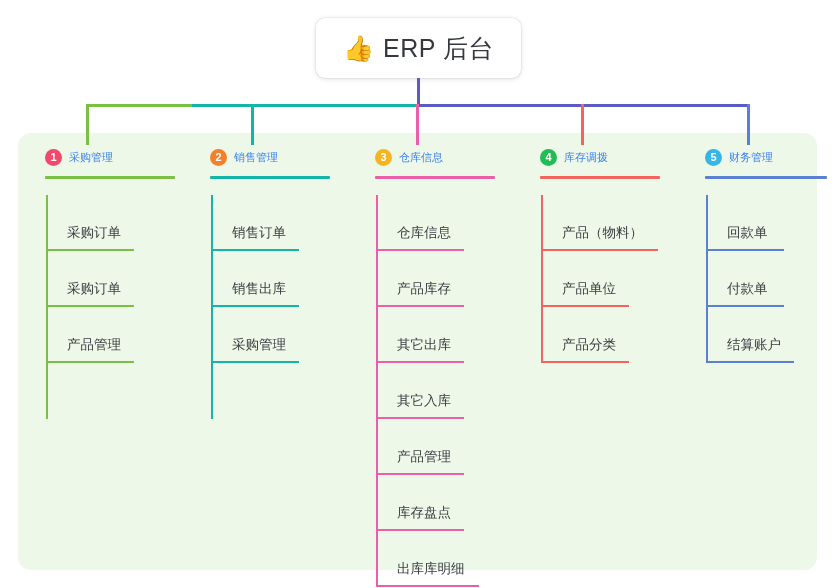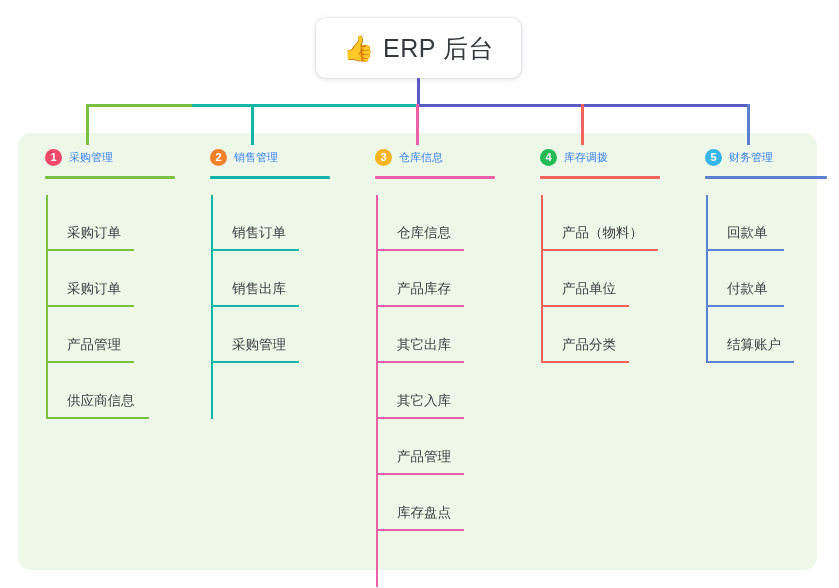--- a/index.html
+++ b/index.html
@@ -96,24 +96,20 @@
             <div class="leaf-rule" style="background: rgb(122, 193, 67); width: 88px;"></div>
           </div>
           <div class="leaf">
             <span class="leaf-label">采购订单</span>
             <div class="leaf-rule" style="background: rgb(122, 193, 67); width: 88px;"></div>
           </div>
           <div class="leaf">
             <span class="leaf-label">产品管理</span>
             <div class="leaf-rule" style="background: rgb(122, 193, 67); width: 88px;"></div>
           </div>
-          <div class="leaf">
-            <span class="leaf-label">供应商信息</span>
-            <div class="leaf-rule" style="background: rgb(122, 193, 67); width: 103px;"></div>
-          </div>
         </div>
       </div>
       <div class="column" style="left: 201px; width: 150px;">
         <div class="col-head">
           <span class="badge" style="background: rgb(245, 128, 42);">2</span>
           <span class="col-title">销售管理</span>
         </div>
         <div class="col-rule" style="background: rgb(19, 181, 166); width: 120px; margin-left: 9px;"></div>
         <div class="col-body">
           <div class="col-spine" style="background: rgb(19, 181, 166); height: 224px;"></div>
@@ -156,20 +152,24 @@
             <div class="leaf-rule" style="background: rgb(234, 95, 168); width: 88px;"></div>
           </div>
           <div class="leaf">
             <span class="leaf-label">产品管理</span>
             <div class="leaf-rule" style="background: rgb(234, 95, 168); width: 88px;"></div>
           </div>
           <div class="leaf">
             <span class="leaf-label">库存盘点</span>
             <div class="leaf-rule" style="background: rgb(234, 95, 168); width: 88px;"></div>
           </div>
+          <div class="leaf">
+            <span class="leaf-label">出库库明细</span>
+            <div class="leaf-rule" style="background: rgb(234, 95, 168); width: 103px;"></div>
+          </div>
         </div>
       </div>
       <div class="column" style="left: 531px; width: 150px;">
         <div class="col-head">
           <span class="badge" style="background: rgb(34, 187, 85);">4</span>
           <span class="col-title">库存调拨</span>
         </div>
         <div class="col-rule" style="background: rgb(244, 99, 94); width: 120px; margin-left: 9px;"></div>
         <div class="col-body">
           <div class="col-spine" style="background: rgb(244, 99, 94); height: 168px;"></div>

